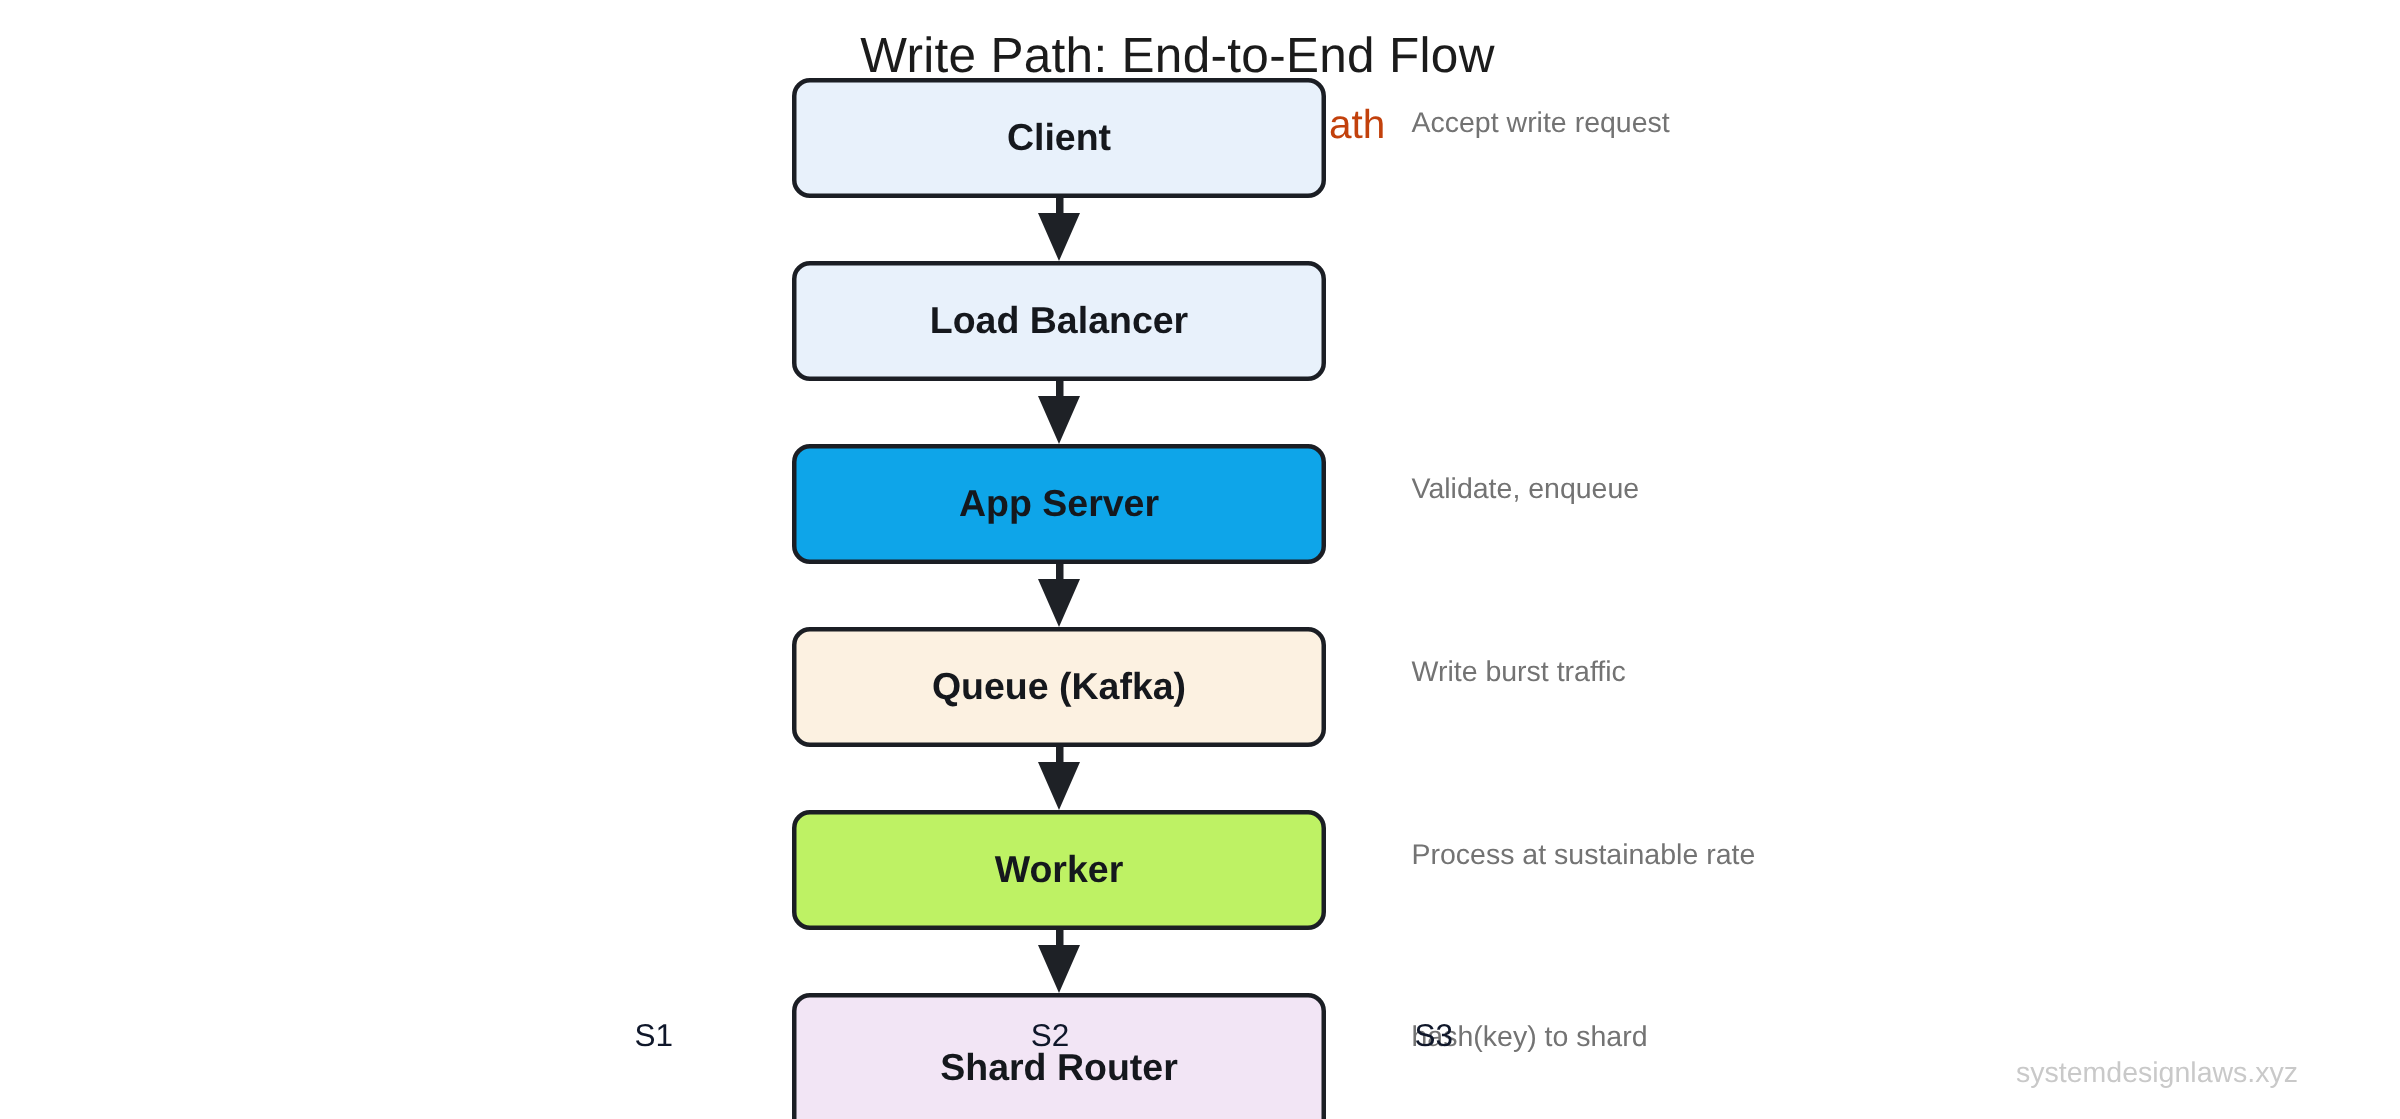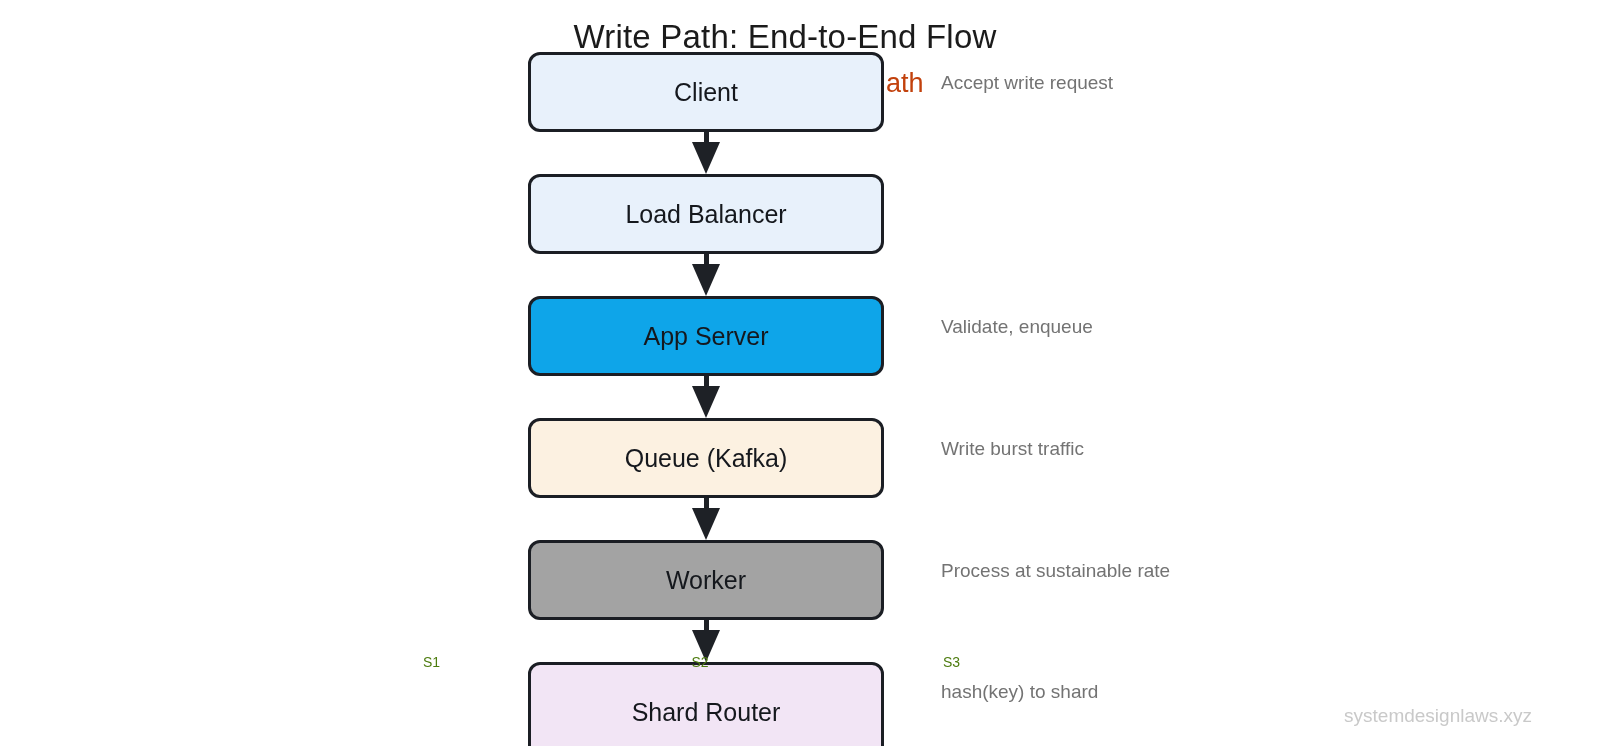--- a/index.html
+++ b/index.html
@@ -46,21 +46,21 @@
     border: 3.5px solid #1b1e24;
     border-radius: 12px;
     z-index: 2;
     display: flex;
     align-items: center;
     justify-content: center;
   }
   .node-tall { height: 100px; }
   .node-label {
     font-size: 25px;
-    font-weight: normal;
+    font-weight: bold;
     color: #15181d;
     text-align: center;
   }
   .arrow {
     position: absolute;
     left: 666px;
     width: 80px;
     height: 42px;
     z-index: 2;
   }
@@ -86,24 +86,24 @@
     position: absolute;
     left: 941px;
     font-size: 19px;
     line-height: 28px;
     color: #737373;
     z-index: 1;
     white-space: nowrap;
   }
   .shard-label {
     position: absolute;
-    top: 648px;
-    font-size: 14px;
+    top: 677px;
+    font-size: 21px;
     line-height: 28px;
-    color: #4d7c0f;
+    color: #0f172a;
     z-index: 3;
     white-space: nowrap;
   }
   .watermark {
     position: absolute;
     right: 68px;
     top: 702px;
     font-size: 19px;
     line-height: 28px;
     color: #c9c9c9;
@@ -123,21 +123,21 @@
   </div>
   <div class="node" style="top: 174px; background-color: rgb(232, 241, 251);">
     <span class="node-label">Load Balancer</span>
   </div>
   <div class="node" style="top: 296px; background-color: #0ea5e9;">
     <span class="node-label">App Server</span>
   </div>
   <div class="node" style="top: 418px; background-color: rgb(252, 241, 225);">
     <span class="node-label">Queue (Kafka)</span>
   </div>
-  <div class="node" style="top: 540px; background-color: #a3a3a3;">
+  <div class="node" style="top: 540px; background-color: #bef264;">
     <span class="node-label">Worker</span>
   </div>
   <div class="node node-tall" style="top: 662px; background-color: rgb(242, 229, 245);">
     <span class="node-label">Shard Router</span>
   </div>
 
   <div class="arrow" style="top:132px">
     <div class="arrow-line"></div>
     <div class="arrow-head"></div>
   </div>

